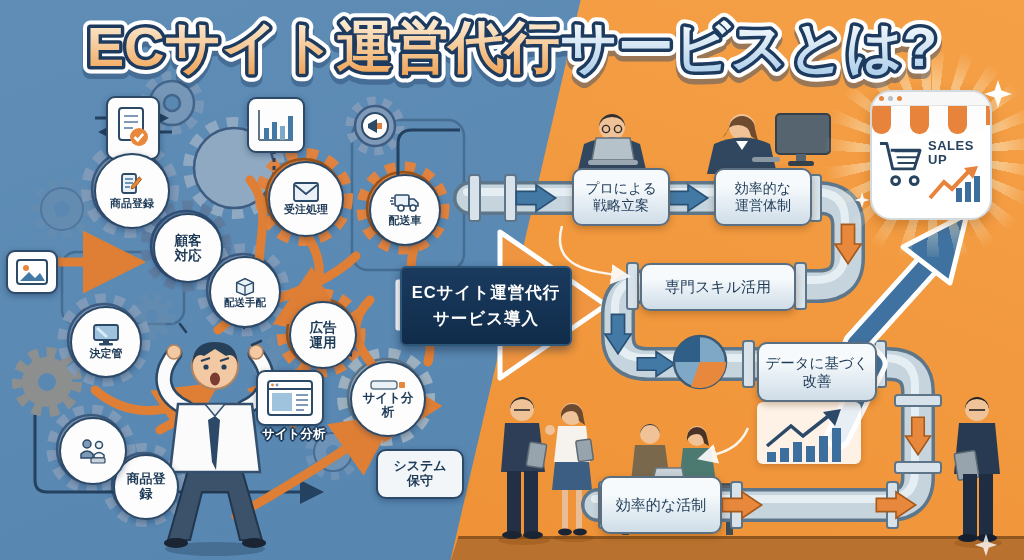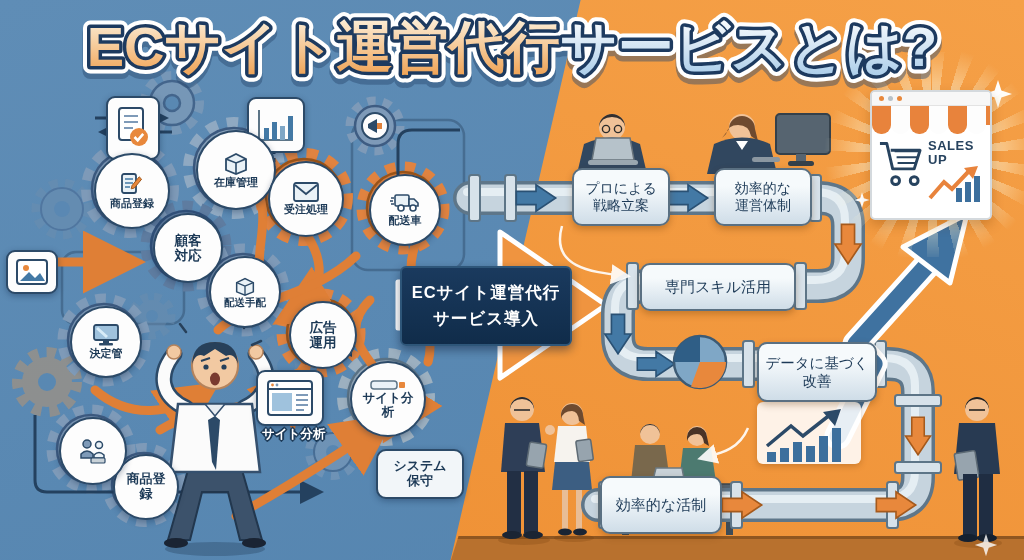--- a/index.html
+++ b/index.html
@@ -44,21 +44,21 @@
   
   .chart-panel{position:absolute;left:757px;top:402px;width:104px;height:62px;z-index:6;
         background:rgba(255,255,255,.88);border-radius:6px;box-shadow:0 2px 6px rgba(90,45,0,.25);
         display:flex;align-items:flex-end;justify-content:center;}
   
   .rays{position:absolute;left:822px;top:52px;width:220px;height:205px;z-index:5;
         background:repeating-conic-gradient(rgba(255,246,214,.75) 0 7deg,rgba(255,246,214,0) 7deg 16deg);
         -webkit-mask:radial-gradient(circle,#000 30%,transparent 72%);
         mask:radial-gradient(circle,#000 30%,transparent 72%);}
   .store{position:absolute;left:870px;top:90px;width:118px;height:126px;z-index:7;
-        background:#fff;border:2px solid #d4d9dd;border-radius:5px;overflow:hidden;
+        background:#fff;border:2px solid #d4d9dd;border-radius:21px;overflow:hidden;
         box-shadow:0 5px 12px rgba(120,60,0,.3);}
   .store .bar{height:13px;background:#f7f7f7;border-bottom:1px solid #e3e3e3;
         display:flex;align-items:center;gap:4px;padding-left:7px;}
   .store .dot{width:5px;height:5px;border-radius:50%;}
   .awning{height:19px;background:repeating-linear-gradient(90deg,#e8833c 0 19px,#fdfdfd 19px 38px);}
   .scallops{display:flex;}
   .scallops span{width:19px;height:9px;border-radius:0 0 10px 10px;}
   .store-body{display:flex;padding:5px 6px 0 6px;gap:5px;}
   .sales-txt{color:#27435f;font-weight:700;font-size:13px;line-height:1.05;letter-spacing:.5px;}
 </style>
@@ -405,27 +405,20 @@
     </svg>
   </div>
 
   <div class="badge" style="left:94px;top:153px;width:72px;height:72px;">
     <svg width="24" height="24" viewBox="0 0 24 24">
       <rect x="2" y="2" width="14" height="19" rx="2" fill="#eaf2f7" stroke="#2c4a68" stroke-width="1.8"></rect>
       <path d="M5 7 h8 M5 11 h8 M5 15 h5" stroke="#4379a5" stroke-width="1.6"></path>
       <path d="M21 4 L12 15 l-1 4 4-1 9-11z" transform="scale(.8) translate(3,2)" fill="#e8883c" stroke="#9e5517" stroke-width="1.2"></path>
     </svg>
     <span class="lbl">商品登録</span>
-  </div>
-  <div class="badge" style="left:196px;top:130px;width:76px;height:76px;">
-    <svg width="26" height="24" viewBox="0 0 26 24">
-      <path d="M3 8 L13 3 L23 8 L23 19 L13 23 L3 19 Z" fill="#eaf2f7" stroke="#2c4a68" stroke-width="1.8"></path>
-      <path d="M3 8 L13 12 L23 8 M13 12 V23" stroke="#2c4a68" stroke-width="1.6" fill="none"></path>
-    </svg>
-    <span class="lbl">在庫管理</span>
   </div>
   <div class="badge" style="left:268px;top:161px;width:72px;height:72px;">
     <svg width="26" height="20" viewBox="0 0 26 20">
       <rect x="1" y="1" width="24" height="18" rx="2" fill="#eaf2f7" stroke="#2c4a68" stroke-width="1.8"></rect>
       <path d="M2 3 L13 12 L24 3" stroke="#2c4a68" stroke-width="1.8" fill="none"></path>
     </svg>
     <span class="lbl">受注処理</span>
   </div>
   <div class="badge" style="left:369px;top:174px;width:68px;height:68px;">
     <svg width="30" height="20" viewBox="0 0 30 20">

